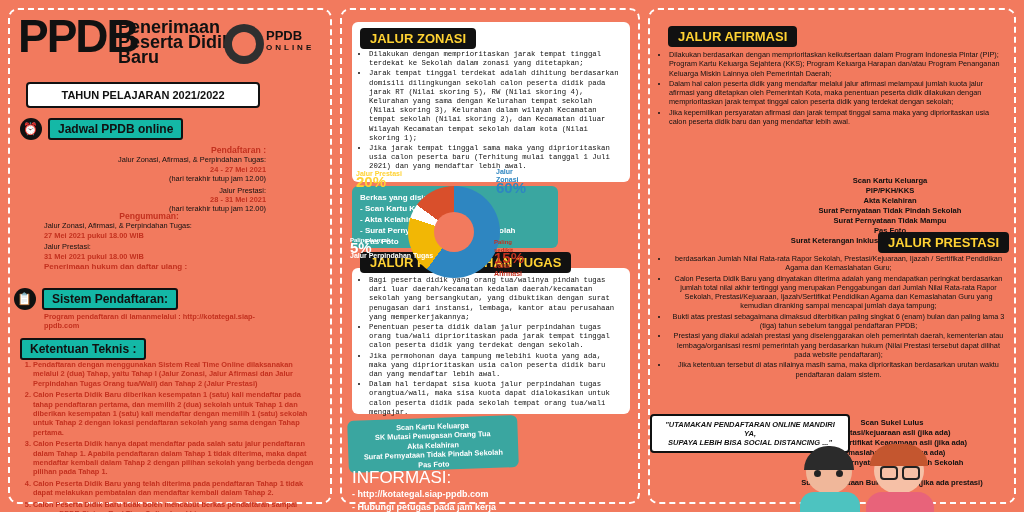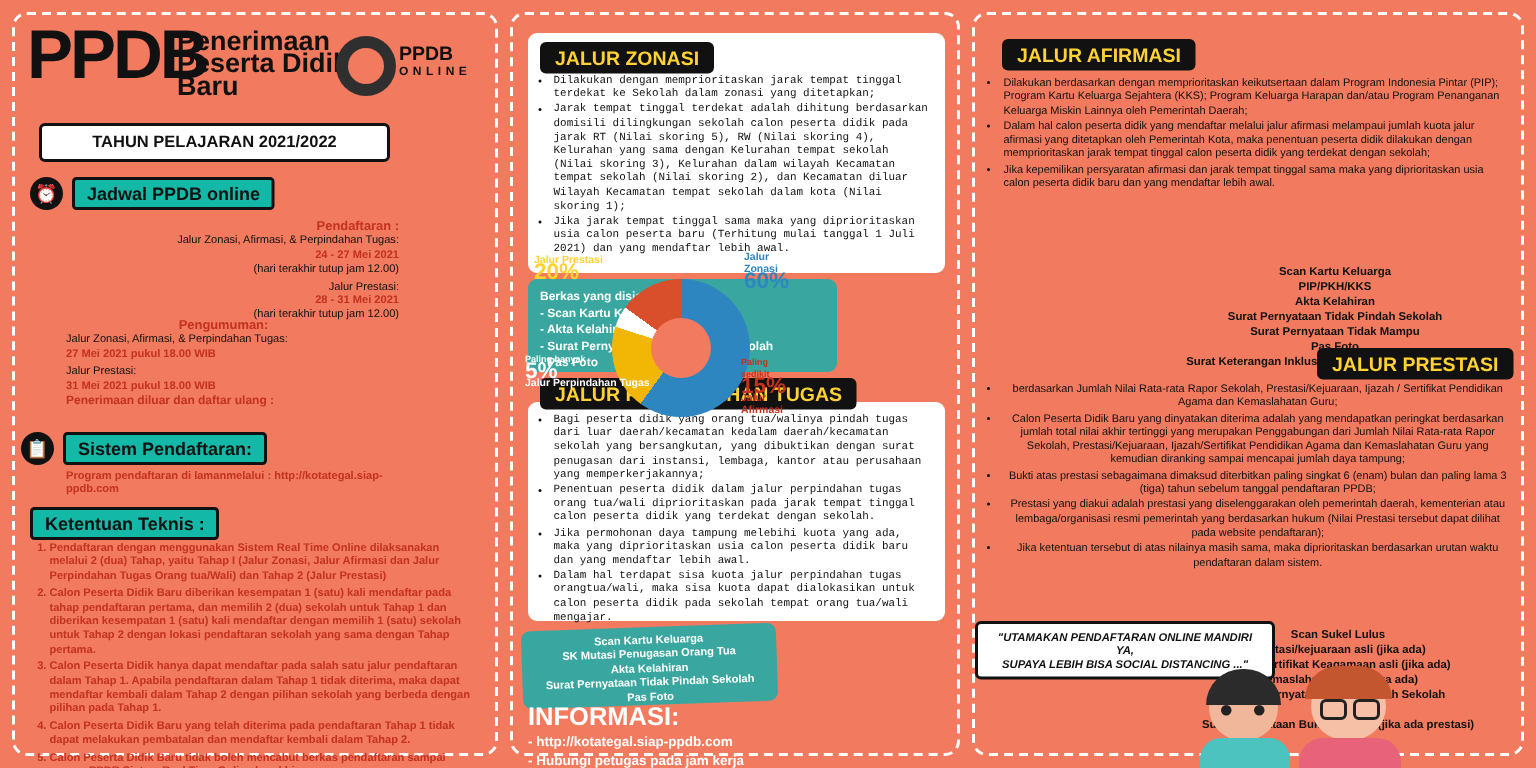--- a/index.html
+++ b/index.html
@@ -155,21 +155,21 @@
 
   <div class="body-text" style="left:44px; top:212px; width:210px;">
     <div class="red" style="font-size:8.6px;text-align:center;">Pengumuman:</div>
     <div>Jalur Zonasi, Afirmasi, &amp; Perpindahan Tugas:</div>
     <div class="red b">27 Mei 2021 pukul 18.00 WIB</div>
     <div style="margin-top:2px;">Jalur Prestasi:</div>
     <div class="red b">31 Mei 2021 pukul 18.00 WIB</div>
   </div>
 
   <div class="body-text" style="left:44px; top:262px; width:230px;">
-    <div class="red b" style="font-size:8px;">Penerimaan diluar dan daftar ulang :</div>
+    <div class="red b" style="font-size:8px;">Penerimaan hukum dan daftar ulang :</div>
   </div>
 
   <div class="sec-title" style="left:14px; top:288px;">
     <div class="circ-icon">📋</div>
     <div class="bar">Sistem Pendaftaran:</div>
   </div>
   <div class="body-text" style="left:44px; top:312px; width:240px;">
     <div class="red">Program pendaftaran di lamanmelalui : http://kotategal.siap-ppdb.com</div>
   </div>
 
@@ -223,21 +223,21 @@
     <div class="teal-text" style="padding:4px 6px; text-align:center; font-size:7.4px; line-height:9.4px;">
       <div>Scan Kartu Keluarga</div>
       <div>SK Mutasi Penugasan Orang Tua</div>
       <div>Akta Kelahiran</div>
       <div>Surat Pernyataan Tidak Pindah Sekolah</div>
       <div>Pas Foto</div>
     </div>
   </div>
 
   <div style="position:absolute; left:352px; top:468px;">
-    <div style="font-size:17px; font-weight:bold; color:#fff;">INFORMASI:</div>
+    <div style="font-size:17px; font-weight:normal; color:#fff;">INFORMASI:</div>
     <div class="info-list">
       <div>- <span>http://kotategal.siap-ppdb.com</span></div>
       <div>- <span>Hubungi petugas pada jam kerja</span></div>
     </div>
   </div>
 
   <div class="panel" id="panel-right"></div>
 
   <div class="card-title" style="left:668px; top:26px;">JALUR AFIRMASI</div>
   <div class="dark-text" style="position:absolute; left:660px; top:50px; width:348px;">

